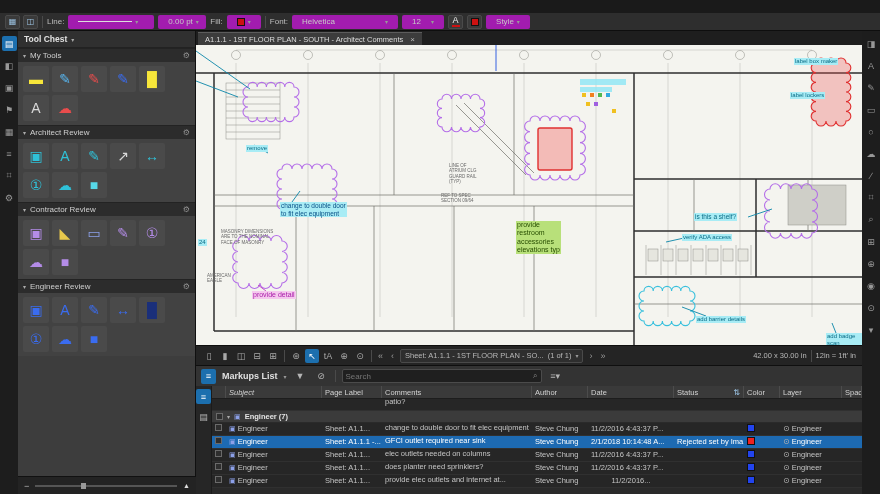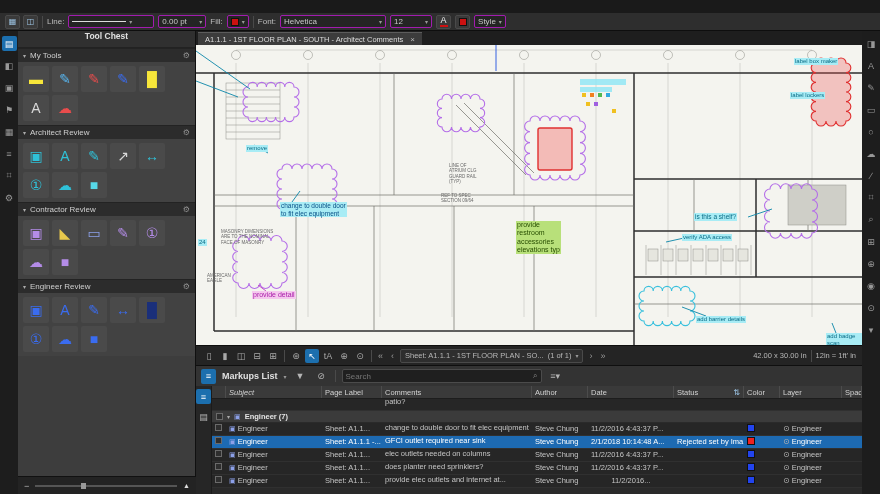--- a/index.html
+++ b/index.html
@@ -10,35 +10,35 @@
   .menubar{position:absolute;left:0;top:0;width:880px;height:13px;background:#161616;display:flex;align-items:center;color:#c0c0c0;font-size:8.5px;z-index:5;}
   .logo{width:13px;height:9px;background:#1c7fd6;border-radius:2px;margin:0 5px 0 4px;}
   .menu-items{display:flex;}
   .menu-item{padding:0 7px;line-height:13px;cursor:default;}
 
   
   .toolbar{position:absolute;left:0;top:13px;width:880px;height:18px;background:#2e2e2e;border-bottom:1px solid #0e0e0e;display:flex;align-items:center;font-size:8px;color:#c8c8c8;gap:4px;padding:0 5px;z-index:5;}
   .tb-icon{width:15px;height:14px;display:flex;align-items:center;justify-content:center;background:#3a3a3a;border:1px solid #4a4a4a;border-radius:2px;font-size:8px;color:#9fc8e8;}
   .sep{width:1px;height:12px;background:#4a4a4a;}
   .tb-label{color:#bdbdbd;}
-  .dd{background:#242424;border:1px solid #a21caf;border-radius:2px;height:13px;display:flex;align-items:center;padding:0 3px;gap:3px;white-space:nowrap;text-align:right;}
+  .dd{background:#242424;border:7px solid #a21caf;border-radius:2px;height:13px;display:flex;align-items:center;padding:0 3px;gap:3px;white-space:nowrap;text-align:right;}
   .caret{font-size:6px;color:#999;}
   .line-sample{display:inline-block;width:54px;height:1px;background:#ddd;}
   .swatch{display:inline-block;width:8px;height:8px;border:1px solid #111;}
   .A{color:#eee;font-size:9px;line-height:9px;border-bottom:2px solid #cc1111;padding:0 1px;}
 
   
   .left-strip{position:absolute;left:0;top:31px;width:18px;height:463px;background:#1d1d1d;display:flex;flex-direction:column;align-items:center;gap:7px;padding-top:5px;z-index:4;}
   .right-strip{position:absolute;left:862px;top:31px;width:18px;height:463px;background:#1d1d1d;display:flex;flex-direction:column;align-items:center;gap:7px;padding-top:5px;z-index:4;}
   .dock-icon{width:15px;height:15px;display:flex;align-items:center;justify-content:center;font-size:9px;color:#989898;border-radius:2px;}
   .dock-icon.active{background:#1c6fae;color:#fff;}
 
   
   .tool-chest{position:absolute;left:18px;top:31px;width:178px;height:445px;background:#3d3d3d;border-right:1px solid #101010;display:flex;flex-direction:column;}
-  .tc-title{height:17px;background:#303030;color:#e0e0e0;font-size:8.5px;font-weight:bold;display:flex;align-items:center;gap:4px;padding:0 6px;border-bottom:1px solid #222;flex-direction:column;}
+  .tc-title{height:17px;background:#303030;color:#e0e0e0;font-size:8.5px;font-weight:bold;display:flex;align-items:center;gap:4px;padding:0 6px;border-bottom:1px solid #222;}
   .tc-header{height:14px;background:#2c2c2c;color:#cfcfcf;font-size:8px;display:flex;align-items:center;gap:4px;padding:0 5px;border-top:1px solid #232323;}
   .tc-header .gear{margin-left:auto;color:#909090;font-size:8px;}
   .tcaret{font-size:6px;color:#aaa;}
   .tc-grid{background:#424242;display:flex;flex-wrap:wrap;gap:3px;padding:4px 5px;min-height:60px;align-content:flex-start;}
   .tc-tile{width:26px;height:26px;background:#4a4a4a;border-radius:2px;display:flex;align-items:center;justify-content:center;font-size:14px;}
   .tc-footer{position:absolute;left:18px;top:476px;width:178px;height:18px;background:#232323;border-top:1px solid #111;display:flex;align-items:center;gap:6px;padding:0 6px;color:#bbb;font-size:9px;}
   .slider-track{flex:1;height:2px;background:#555;position:relative;}
   .slider-thumb{position:absolute;left:32%;top:-2px;width:5px;height:6px;background:#999;}
   .resize-tri{margin-left:auto;color:#ddd;font-size:7px;}
 

